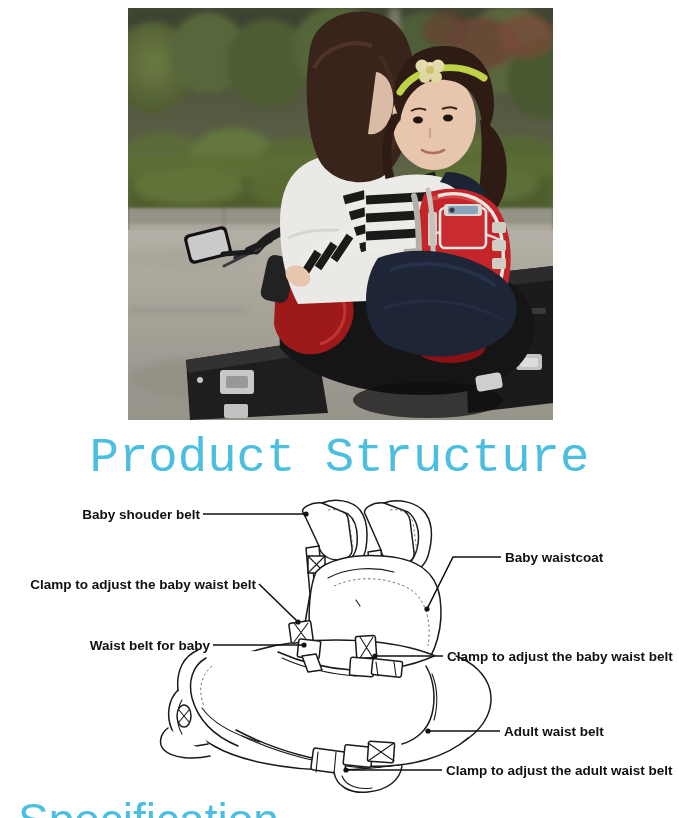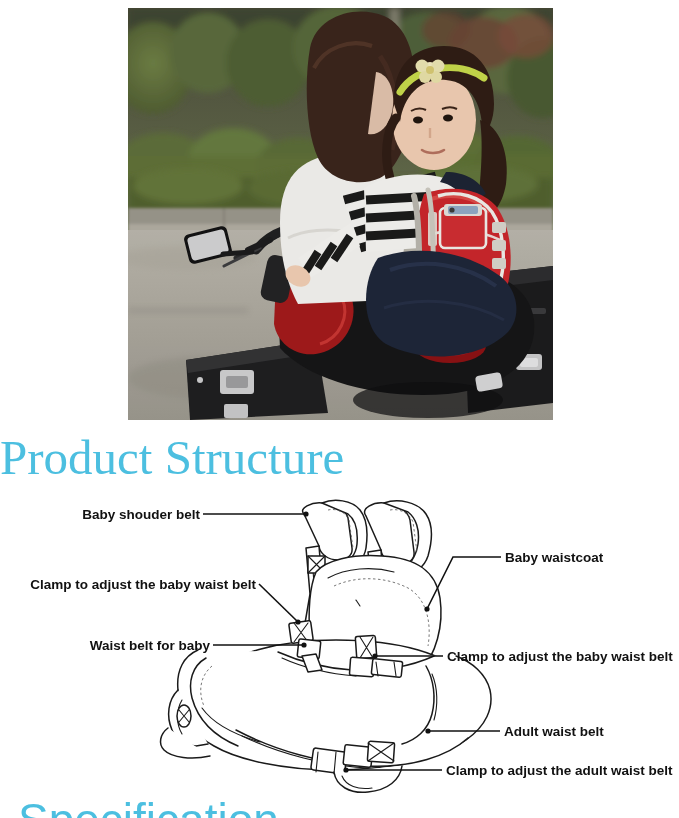--- a/index.html
+++ b/index.html
@@ -28,25 +28,26 @@
     background: #6d6b5e;
   }
   #product-photo svg { display: block; width: 100%; height: 100%; }
 
   
   #section-title {
     position: absolute;
     left: 0;
     top: 432px;
     width: 679px;
+    text-align: center;
     font-size: 49px;
     line-height: 52px;
     letter-spacing: 0px;
     color: #4cbfe0;
-    font-family: Liberation Serif, serif;
+    font-family: Liberation Mono, monospace;
     font-weight: 400;
     white-space: nowrap;
   }
 
   
   #structure-diagram {
     position: absolute;
     left: 16px;
     top: 494px;
     width: 679px;

